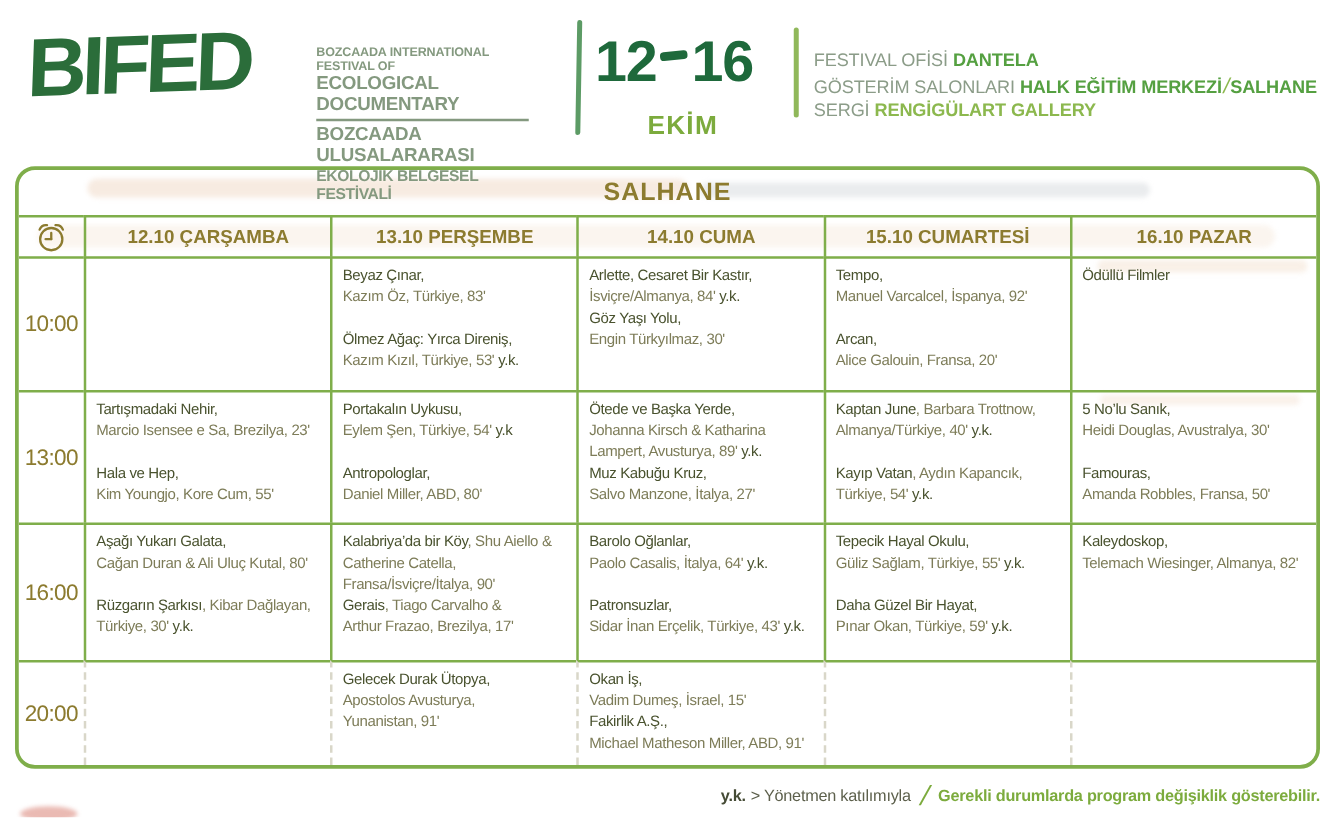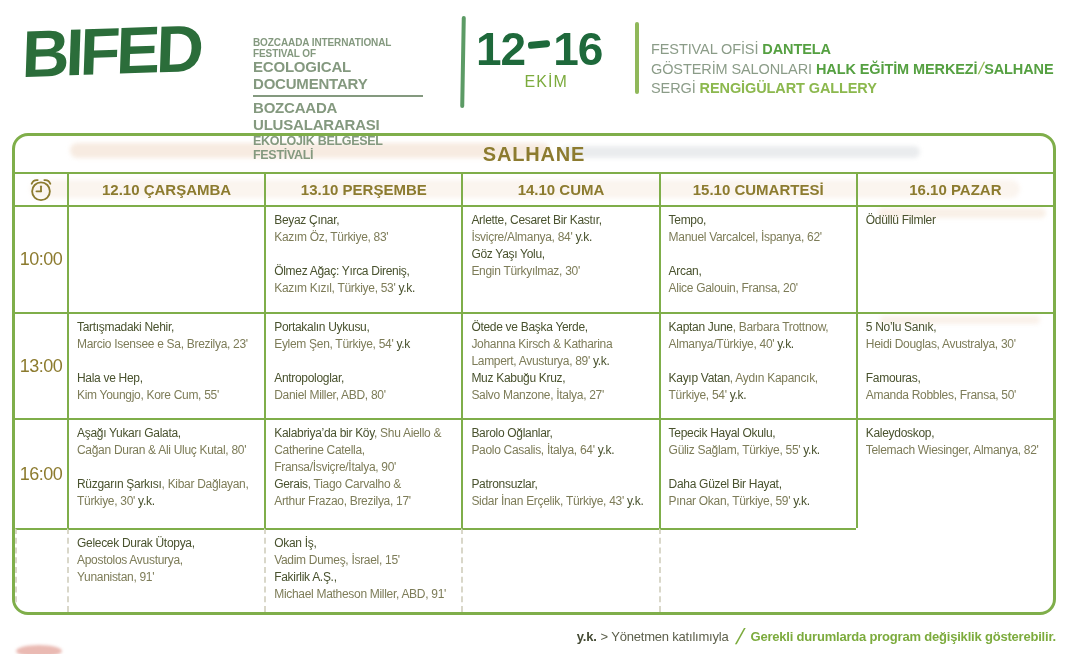--- a/index.html
+++ b/index.html
@@ -37,21 +37,21 @@
     position:absolute;width:4px;border-radius:3px;background:#3f8a4a;opacity:.85;
   }
   .bd1{left:461px;top:16px;height:92px;transform:rotate(1deg);}
   .bd2{left:635px;top:22px;height:72px;background:var(--green-light);}
   .dates{position:absolute;left:476px;top:26px;text-align:center;line-height:1;}
   .dates-range{font-size:46px;font-weight:900;color:var(--green-dark);letter-spacing:-1px;}
   .date-dash{
     display:inline-block;width:22px;height:7px;background:var(--green-dark);
     border-radius:3px;transform:rotate(-6deg);vertical-align:middle;margin:0 3px;position:relative;top:-8px;
   }
-  .dates-month{font-size:16px;font-weight:400;color:var(--green-light);letter-spacing:1px;margin-top:2px;padding-left:14px;}
+  .dates-month{font-size:21px;font-weight:700;color:var(--green-light);letter-spacing:1px;margin-top:18px;padding-left:14px;}
   .info-block{position:absolute;left:651px;top:40px;font-size:14.5px;line-height:19px;letter-spacing:-0.1px;}
   .info-label{color:#8b9c88;font-weight:400;}
   .info-value{color:var(--green-mid);font-weight:700;text-align:center;}
   .info-value-light{color:var(--green-lighter);font-weight:700;}
   .info-sep{color:var(--green-lighter);font-weight:400;font-size:17px;display:inline-block;transform:skewX(-12deg);margin:0 1px;}
   
   .streak{position:absolute;border-radius:10px;filter:blur(2px);z-index:0;}
   
   .sched{
     position:absolute;left:12px;top:133px;width:1044px;box-sizing:border-box;
@@ -168,21 +168,21 @@
         <div class="film-line"><span class="seg-r">Kazım Kızıl, Türkiye, 53' </span><span class="seg-b">y.k.</span></div>
       </div>
       <div class="g-cell g-body">
         <div class="film-line"><span class="seg-b">Arlette, Cesaret Bir Kastır,</span></div>
         <div class="film-line"><span class="seg-r">İsviçre/Almanya, 84' </span><span class="seg-b">y.k.</span></div>
         <div class="film-line"><span class="seg-b">Göz Yaşı Yolu,</span></div>
         <div class="film-line"><span class="seg-r">Engin Türkyılmaz, 30'</span></div>
       </div>
       <div class="g-cell g-body">
         <div class="film-line"><span class="seg-b">Tempo,</span></div>
-        <div class="film-line"><span class="seg-r">Manuel Varcalcel, İspanya, 62'</span></div>
+        <div class="film-line"><span class="seg-r">Manuel Varcalcel, İspanya, 92'</span></div>
         <div class="spacer"></div>
         <div class="film-line"><span class="seg-b">Arcan,</span></div>
         <div class="film-line"><span class="seg-r">Alice Galouin, Fransa, 20'</span></div>
       </div>
       <div class="g-cell g-body">
         <div class="film-line"><span class="seg-b">Ödüllü Filmler</span></div>
       </div>
       <div class="g-cell g-timecell g-c0">13:00</div>
       <div class="g-cell g-body">
         <div class="film-line"><span class="seg-b">Tartışmadaki Nehir,</span></div>
@@ -245,20 +245,21 @@
         <div class="film-line"><span class="seg-b">Tepecik Hayal Okulu,</span></div>
         <div class="film-line"><span class="seg-r">Güliz Sağlam, Türkiye, 55' </span><span class="seg-b">y.k.</span></div>
         <div class="spacer"></div>
         <div class="film-line"><span class="seg-b">Daha Güzel Bir Hayat,</span></div>
         <div class="film-line"><span class="seg-r">Pınar Okan, Türkiye, 59' </span><span class="seg-b">y.k.</span></div>
       </div>
       <div class="g-cell g-body">
         <div class="film-line"><span class="seg-b">Kaleydoskop,</span></div>
         <div class="film-line"><span class="seg-r">Telemach Wiesinger, Almanya, 82'</span></div>
       </div>
+      <div class="g-cell g-timecell g-c0 g-last">20:00</div>
       <div class="g-cell g-body g-last"></div>
       <div class="g-cell g-body g-last">
         <div class="film-line"><span class="seg-b">Gelecek Durak Ütopya,</span></div>
         <div class="film-line"><span class="seg-r">Apostolos Avusturya,</span></div>
         <div class="film-line"><span class="seg-r">Yunanistan, 91'</span></div>
       </div>
       <div class="g-cell g-body g-last">
         <div class="film-line"><span class="seg-b">Okan İş,</span></div>
         <div class="film-line"><span class="seg-r">Vadim Dumeş, İsrael, 15'</span></div>
         <div class="film-line"><span class="seg-b">Fakirlik A.Ş.,</span></div>

